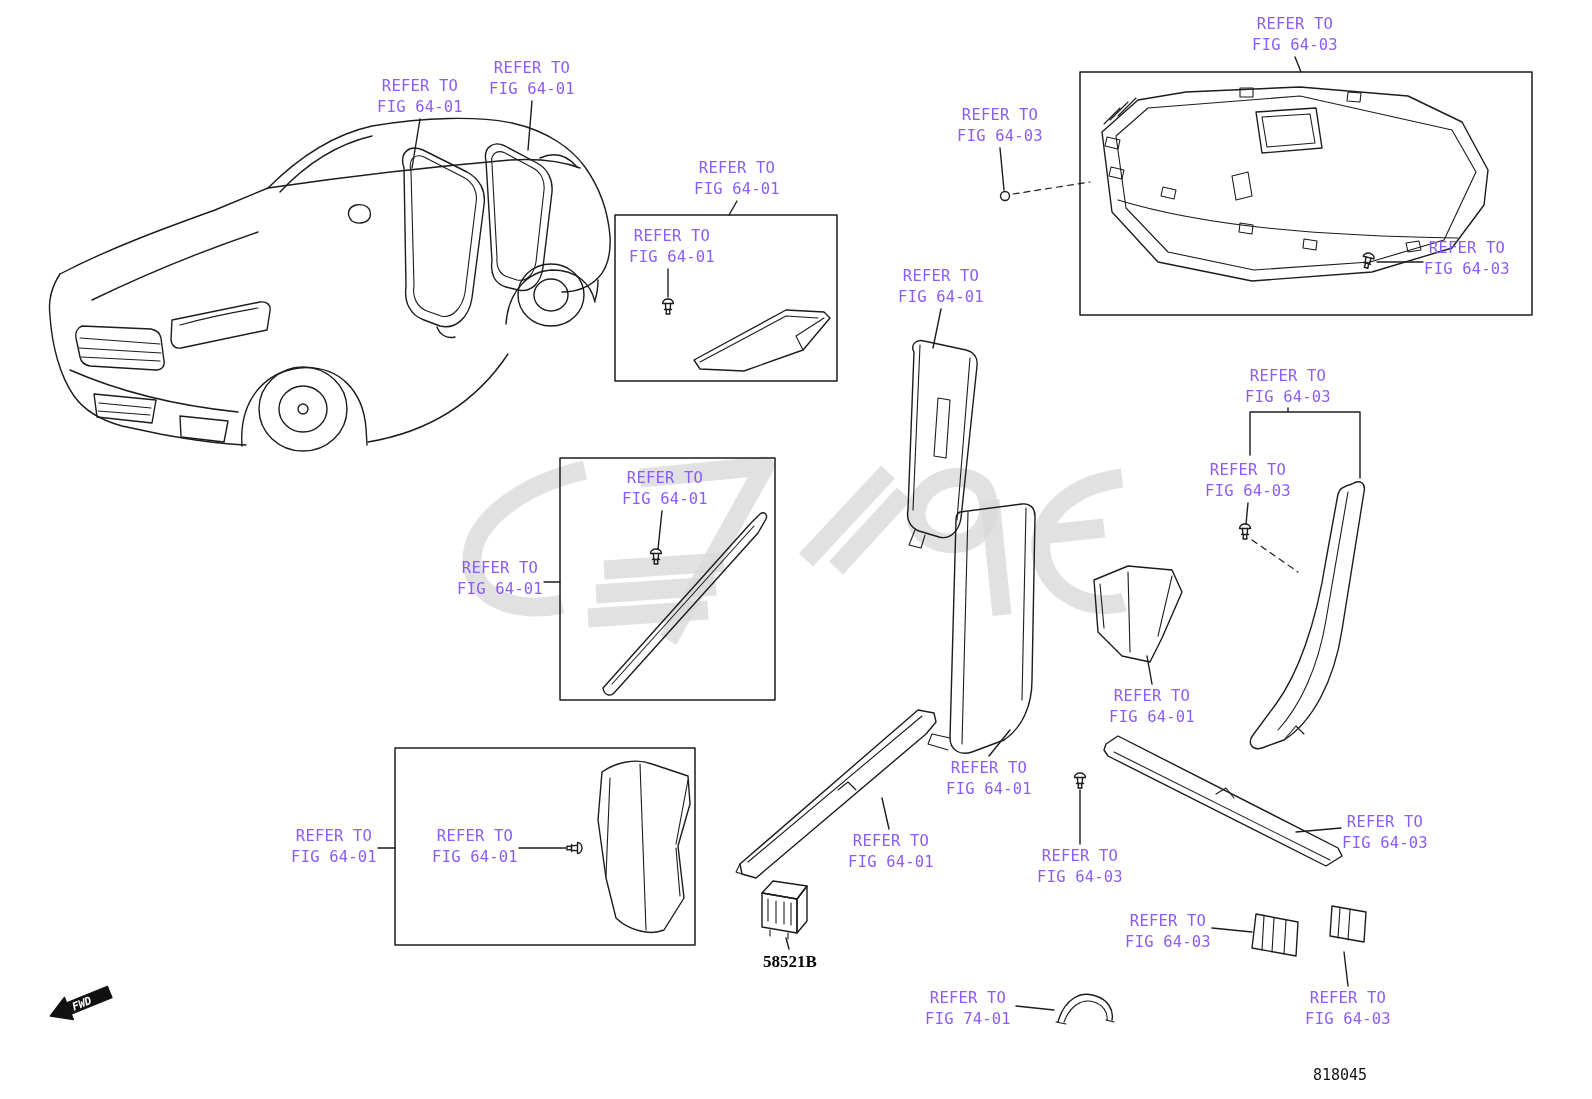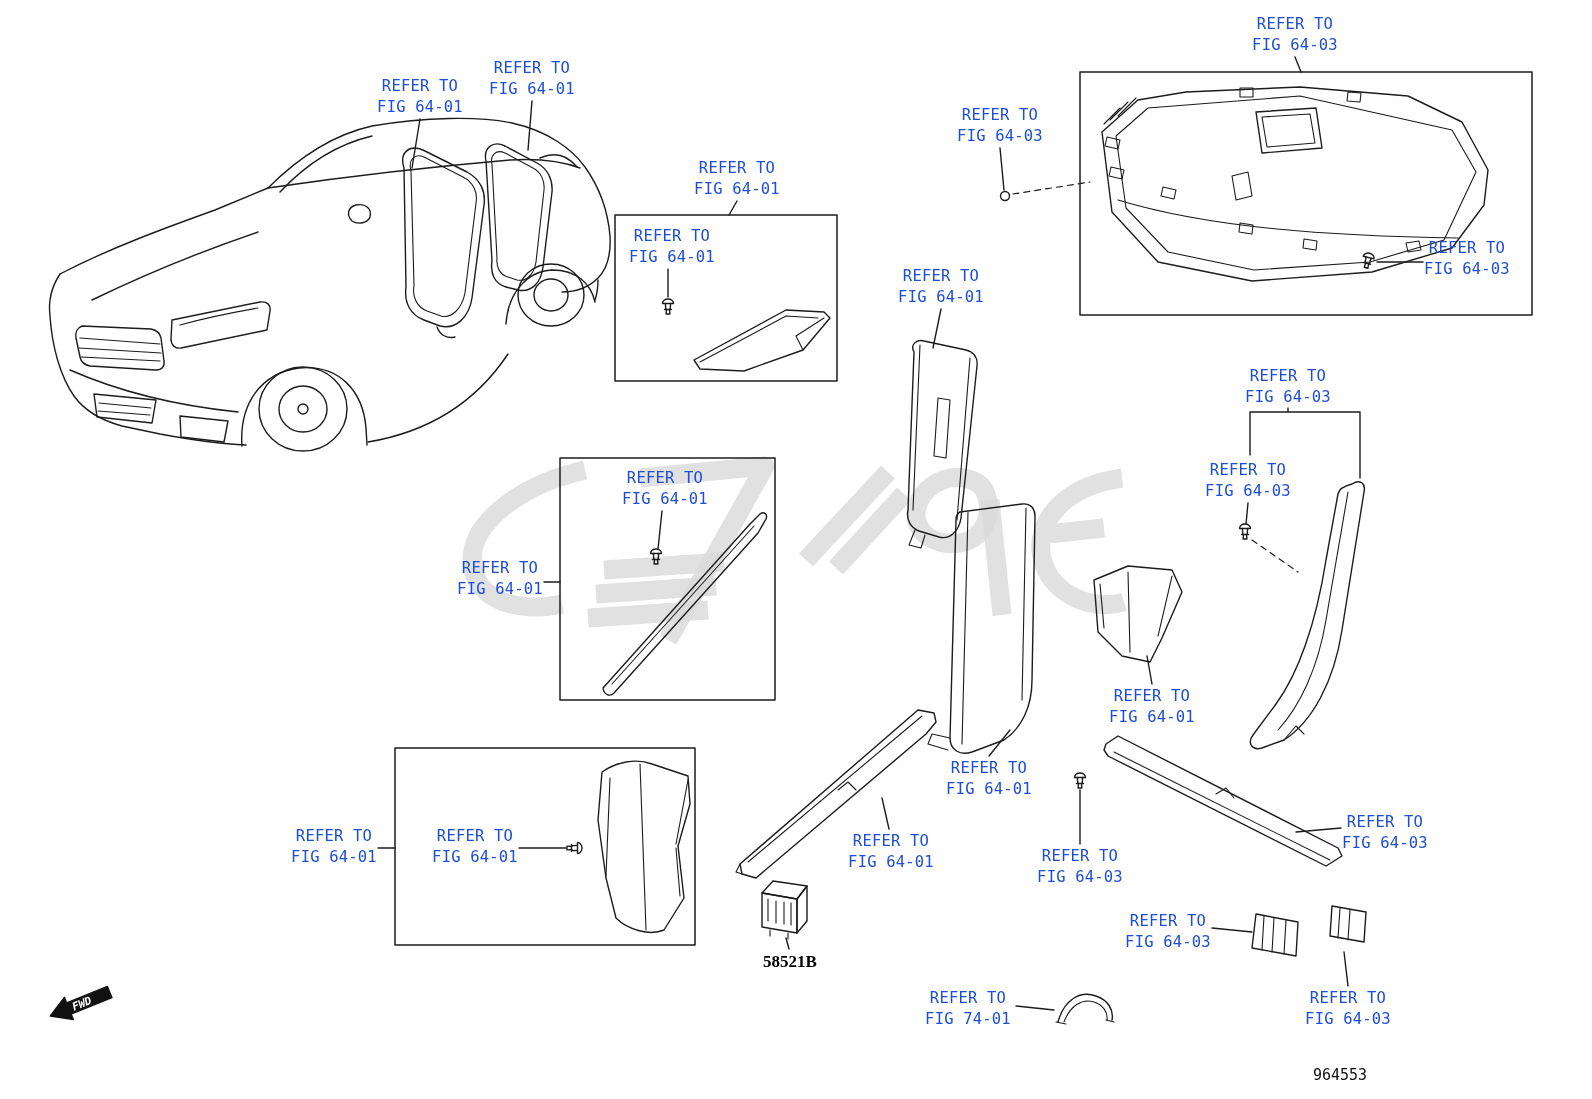--- a/index.html
+++ b/index.html
@@ -11,21 +11,21 @@
   svg.art{position:absolute;left:0;top:0;color:var(--line);}
   svg.art *{stroke:currentColor;fill:none;stroke-width:1.4;stroke-linecap:round;stroke-linejoin:round;}
   svg.art .thin{stroke-width:1.1;}
   svg.art .dash{stroke-dasharray:6 5;stroke-width:1.2;}
   svg.art .box{stroke-width:1.5;}
   svg.art .wm path{stroke:var(--wm);stroke-width:19;opacity:.8;fill:none;stroke-linecap:butt;}
   svg.art .solid{fill:#111;stroke:#111;}
   svg.art text{fill:#fff;stroke:none;font-family:"DejaVu Sans Mono",monospace;font-size:11px;font-weight:bold;font-style:italic;}
   .ref-label{
     position:absolute;transform:translateX(-50%);text-align:center;white-space:pre;
-    font-size:15.5px;line-height:1.35;color:#1d4ed8;letter-spacing:0.2px;
+    font-size:15.5px;line-height:1.35;color:#8b5cf6;letter-spacing:0.2px;
   }
   .part-num{position:absolute;transform:translateX(-50%);font-size:17px;font-weight:bold;color:#000;font-family:Liberation Serif, serif;}
   .diagram-num{position:absolute;transform:translateX(-50%);font-size:15px;color:#111;}
 </style>
 </head>
 <body>
 
 <div class="stage" style="--line: #1c1c1c; --wm: #d9d9d9;">
 
   <svg class="art" width="1592" height="1099" viewBox="0 0 1592 1099">
@@ -273,15 +273,15 @@
 FIG 64-03</div>
       <div class="ref-label" style="left: 1168px; top: 911px;">REFER TO
 FIG 64-03</div>
       <div class="ref-label" style="left: 1348px; top: 988px;">REFER TO
 FIG 64-03</div>
       <div class="ref-label" style="left: 968px; top: 988px;">REFER TO
 FIG 74-01</div>
     </div>
 
   <div class="part-num" style="left:790px;top:952px;">58521B</div>
-  <div class="diagram-num" style="left:1340px;top:1066px;">964553</div>
+  <div class="diagram-num" style="left:1340px;top:1066px;">818045</div>
 
 </div>
 
 </body></html>

